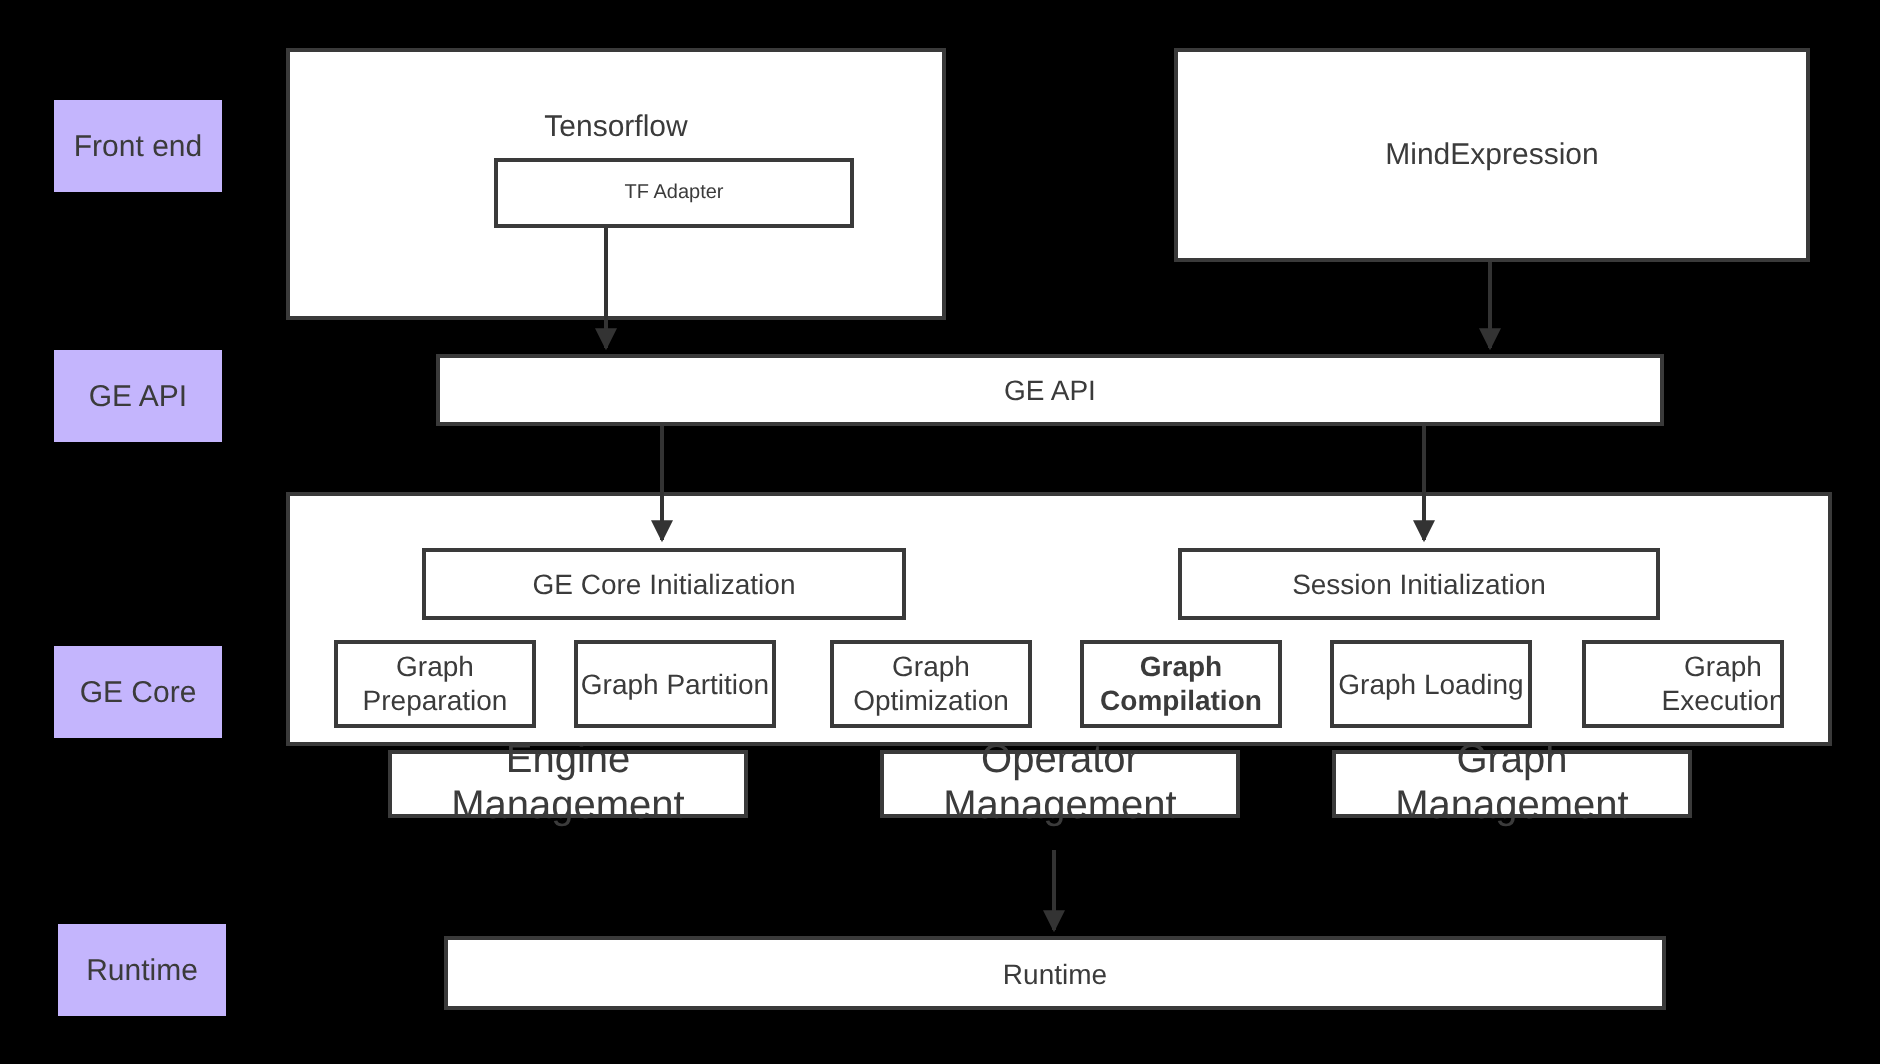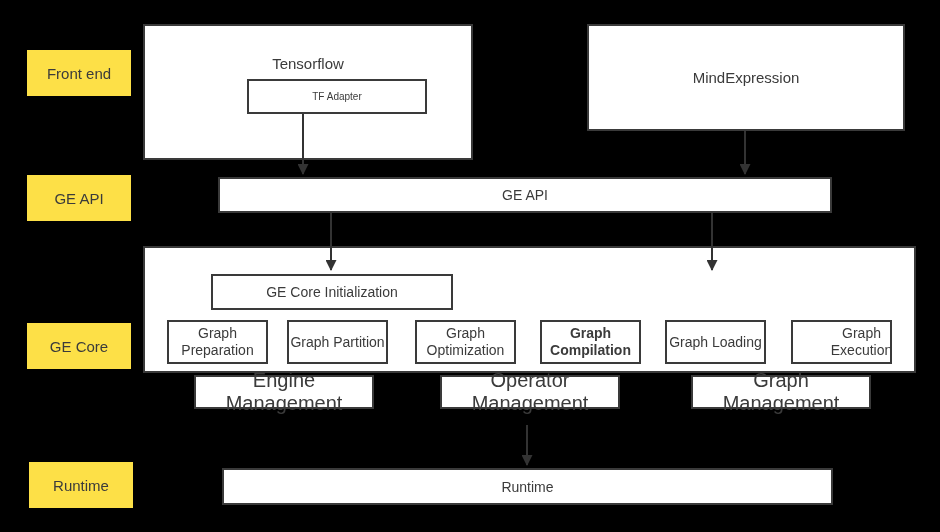--- a/index.html
+++ b/index.html
@@ -8,23 +8,23 @@
     width: 940px;
     height: 532px;
     background: #000000;
     font-family: "Liberation Sans", "DejaVu Sans", sans-serif;
     color: #3b3b3b;
     overflow: hidden;
   }
   .row-label {
     position: absolute;
     left: 27px;
-    width: 104px;
+    width: 84px;
     height: 46px;
-    background: #fde047;
+    background: #c4b5fd;
     display: flex;
     align-items: center;
     justify-content: center;
     font-size: 15px;
     color: #3b3b3b;
   }
   #label-front-end { top: 50px; }
   #label-ge-api    { top: 175px; }
   #label-ge-core   { top: 323px; }
   #label-runtime   { top: 462px; left: 29px; }
@@ -72,21 +72,21 @@
   #stage-graph-preparation  { left: 22px; }
   #stage-graph-partition    { left: 142px; }
   #stage-graph-optimization { left: 270px; }
   #stage-graph-compilation  { left: 395px; font-weight: bold; }
   #stage-graph-loading      { left: 520px; }
   #stage-graph-execution    { left: 646px; padding-left: 40px; }
 
   .mgmt-box { top: 127px; width: 180px; height: 34px; font-size: 20px; }
   #mgmt-engine   { left: 49px; }
   #mgmt-operator { left: 295px; }
-  #mgmt-graph    { left: 546px; text-align: center; }
+  #mgmt-graph    { left: 521px; text-align: center; }
 
   #runtime-bar { left: 222px; top: 468px; width: 611px; height: 37px; font-size: 14px; }
 
   .arrows-layer {
     position: absolute;
     left: 0; top: 0;
     width: 940px;
     height: 532px;
     pointer-events: none;
   }
@@ -105,20 +105,21 @@
     <div class="outer-title">Tensorflow</div>
     <div class="box center-flex" id="tf-adapter-box">TF Adapter</div>
   </div>
 
   <div class="box center-flex" id="mindexpression-box">MindExpression</div>
 
   <div class="box center-flex" id="ge-api-bar">GE API</div>
 
   <div class="box" id="ge-core-box">
     <div class="box center-flex init-box" id="ge-core-init-box">GE Core Initialization</div>
+    <div class="box center-flex init-box" id="session-init-box">Session Initialization</div>
 
     <div class="box center-flex stage-box" id="stage-graph-preparation">Graph Preparation</div>
     <div class="box center-flex stage-box" id="stage-graph-partition">Graph Partition</div>
     <div class="box center-flex stage-box" id="stage-graph-optimization">Graph Optimization</div>
     <div class="box center-flex stage-box" id="stage-graph-compilation">Graph Compilation</div>
     <div class="box center-flex stage-box" id="stage-graph-loading">Graph Loading</div>
     <div class="box center-flex stage-box" id="stage-graph-execution">Graph Execution</div>
 
     <div class="box center-flex mgmt-box" id="mgmt-engine">Engine Management</div>
     <div class="box center-flex mgmt-box" id="mgmt-operator">Operator Management</div>

